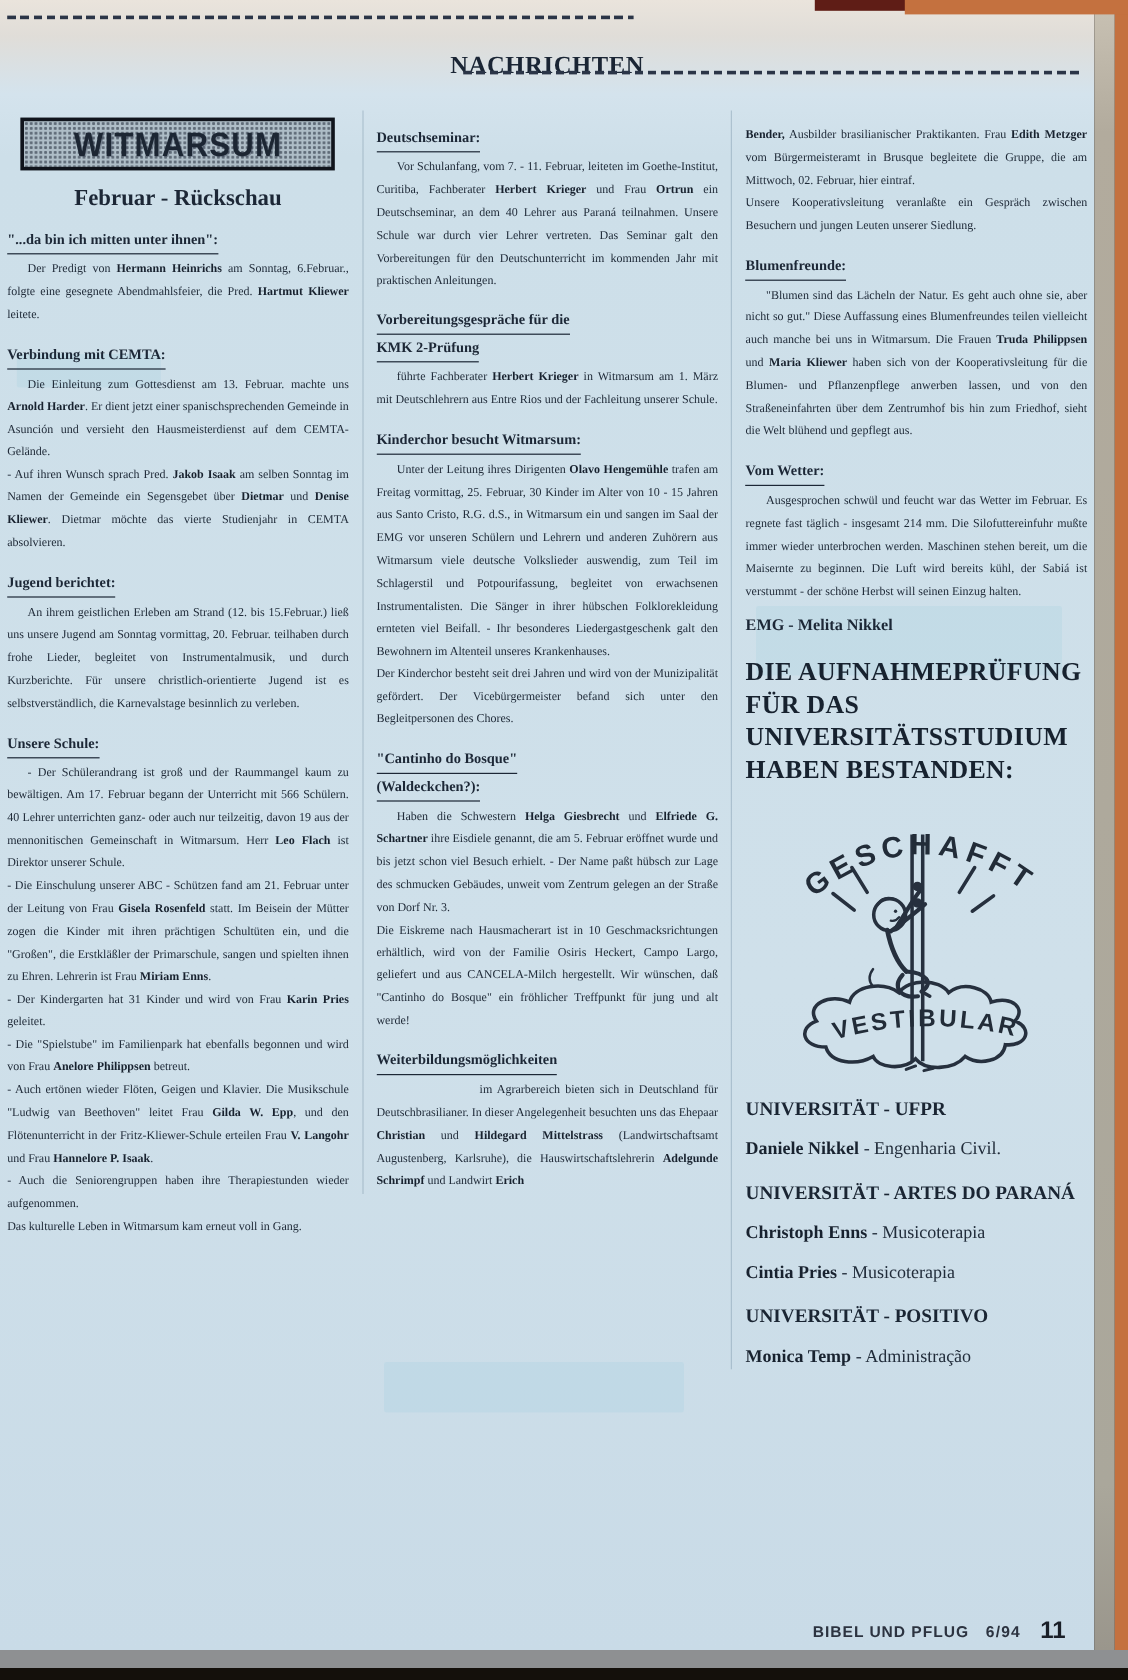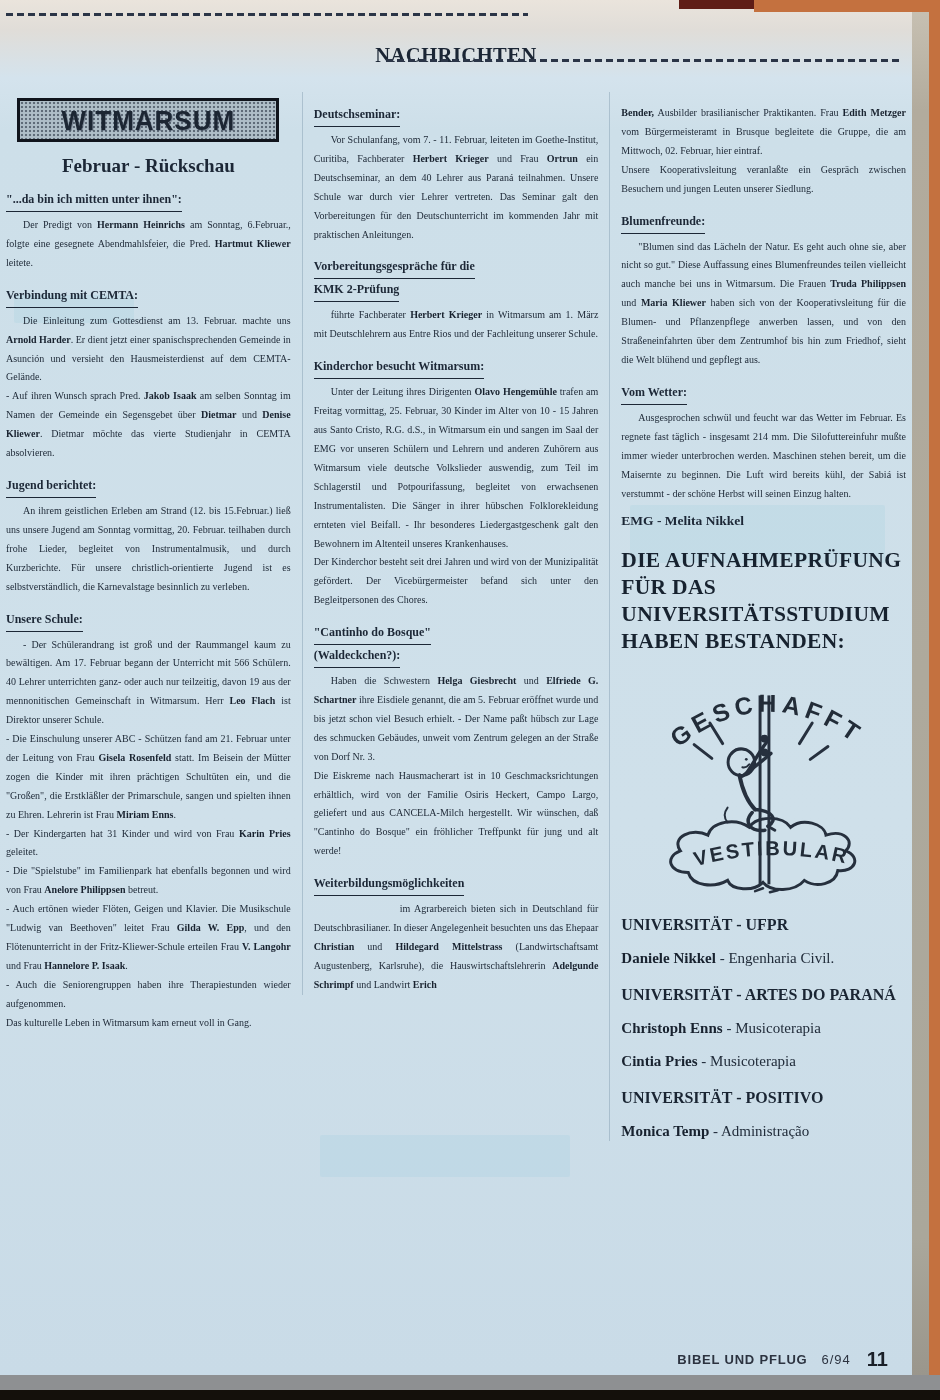--- a/index.html
+++ b/index.html
@@ -65,21 +65,21 @@
   .illu{display:block;margin:8px auto 0;}
 
   .uni-group{margin-top:15px;}
   .uni-name{font-weight:bold;font-size:16px;line-height:21px;color:#1a2533;text-align:justify;}
   .uni-entry{font-size:15px;line-height:19.5px;color:#212c3a;margin-top:14px;}
   .uni-entry b{color:#18222f;}
 
   .footer{position:absolute;right:24px;top:1348px;display:flex;align-items:center;
     font-family:"Liberation Sans",sans-serif;color:#2c3340;}
   .footer .mag{font-size:13px;font-weight:bold;letter-spacing:.8px;}
-  .footer .issue{font-size:13px;font-weight:normal;margin-left:14px;letter-spacing:1px;}
+  .footer .issue{font-size:13px;font-weight:bold;margin-left:14px;letter-spacing:1px;}
   .footer .pagenum{font-size:20px;font-weight:bold;margin-left:16px;color:#1a1f28;}
 </style>
 </head>
 <body>
 
 <div class="page">
 
   <div class="dash dash1"></div>
   <div class="header-title">NACHRICHTEN</div>
   <div class="dash dash2"></div>

